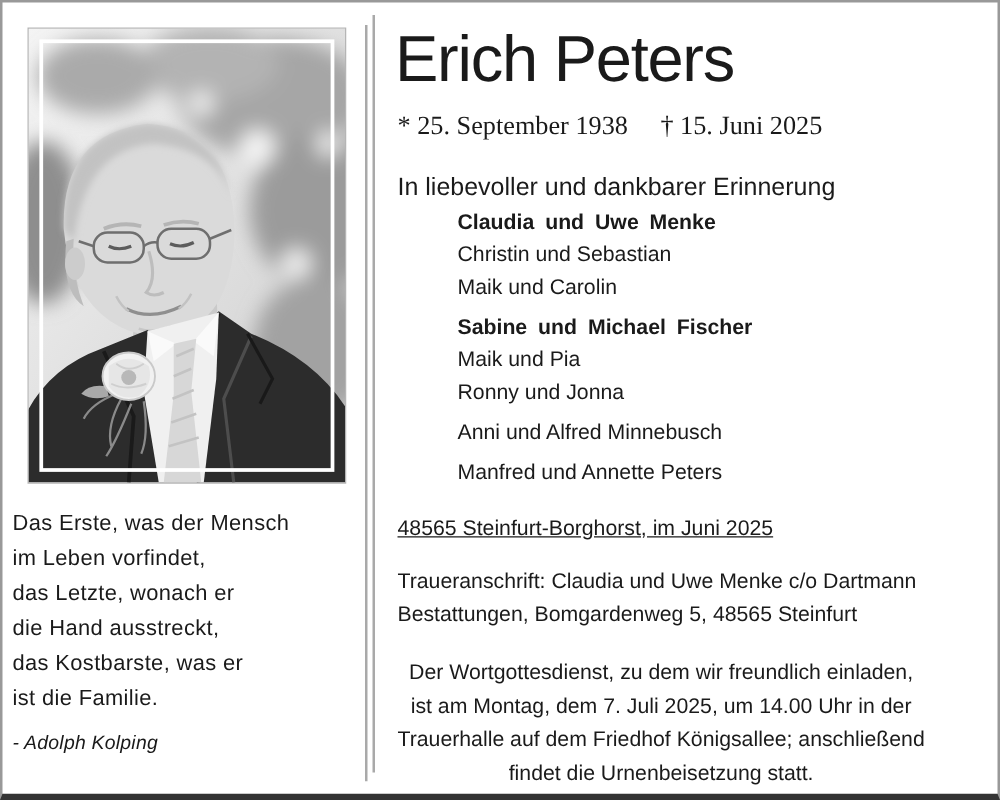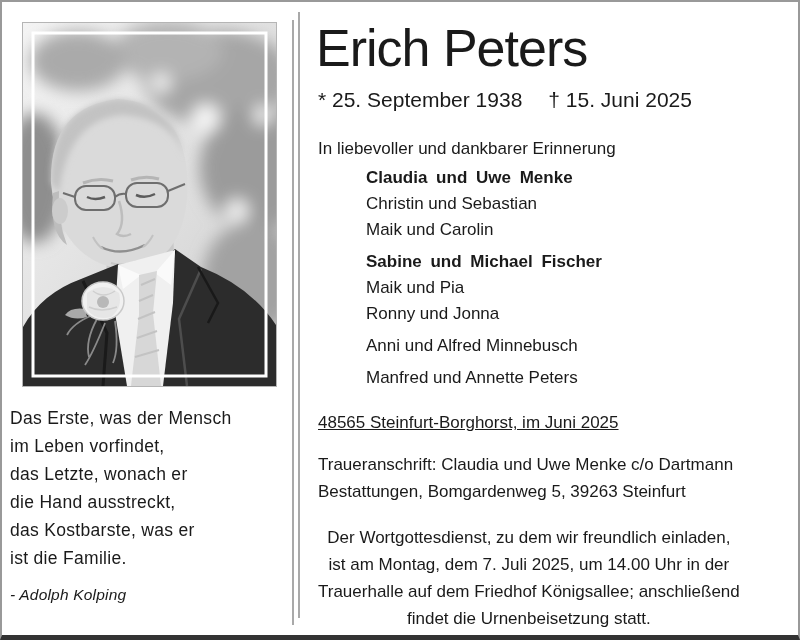--- a/index.html
+++ b/index.html
@@ -28,24 +28,24 @@
   .div-line.left{left:290px;top:18px;height:605px;}
   .div-line.right{left:296px;top:10px;height:606px;}
   
   .rc{position:absolute;left:314px;top:0;width:478px;}
   .name-title{
     position:absolute;left:0;top:16px;
     font-size:52px;line-height:60px;letter-spacing:-1px;white-space:nowrap;
   }
   .dates{
     position:absolute;left:2px;top:86px;
-    font-size:21px;white-space:nowrap;
+    font-size:21px;white-space:nowrap;font-family:Liberation Serif, serif;
   }
   .dates .death{margin-left:26px;}
-  .intro{position:absolute;left:2px;top:137px;font-size:17px;}
+  .intro{position:absolute;left:2px;top:137px;font-size:20px;}
   .mourners{position:absolute;left:2px;top:163px;font-size:17px;line-height:26px;margin-left:48px;}
   .mourners .bold{font-weight:bold;word-spacing:4px;}
   .mourners .gap{margin-top:6px;}
   .place-date{position:absolute;left:2px;top:411px;font-size:17px;text-decoration:underline;}
   .address{position:absolute;left:2px;top:449px;font-size:17px;line-height:27px;}
   .service{position:absolute;left:2px;top:522px;font-size:17px;line-height:27px;text-align:center;}
   .line{white-space:nowrap;}
 </style>
 </head>
 <body>
@@ -170,21 +170,21 @@
       <div class="line">Maik und Pia</div>
       <div class="line">Ronny und Jonna</div>
       <div class="line gap">Anni und Alfred Minnebusch</div>
       <div class="line gap">Manfred und Annette Peters</div>
     </div>
 
     <div class="place-date line">48565 Steinfurt-Borghorst, im Juni 2025</div>
 
     <div class="address">
       <div class="line">Traueranschrift: Claudia und Uwe Menke c/o Dartmann</div>
-      <div class="line">Bestattungen, Bomgardenweg 5, 39263 Steinfurt</div>
+      <div class="line">Bestattungen, Bomgardenweg 5, 48565 Steinfurt</div>
     </div>
 
     <div class="service">
       <div class="line">Der Wortgottesdienst, zu dem wir freundlich einladen,</div>
       <div class="line">ist am Montag, dem 7. Juli 2025, um 14.00 Uhr in der</div>
       <div class="line">Trauerhalle auf dem Friedhof Königsallee; anschließend</div>
       <div class="line">findet die Urnenbeisetzung statt.</div>
     </div>
 
   </div>

